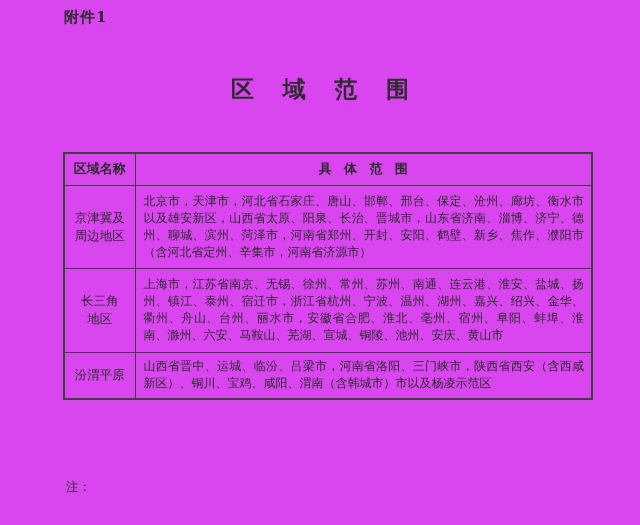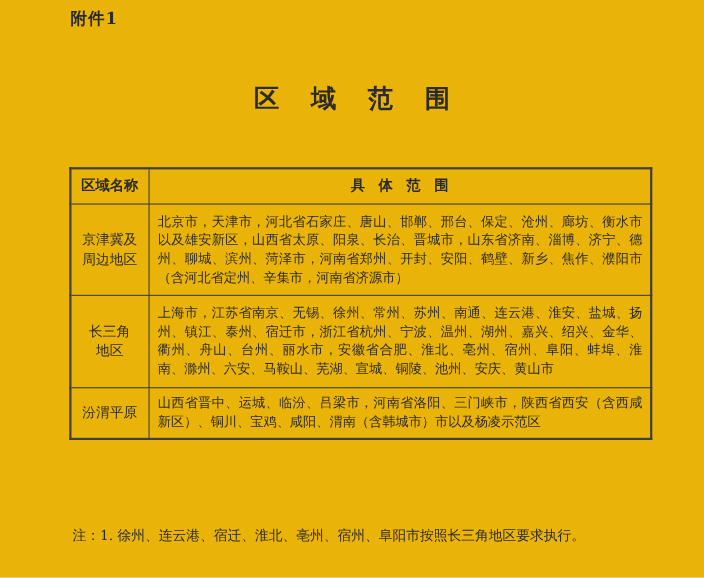--- a/index.html
+++ b/index.html
@@ -6,21 +6,21 @@
   html, body { background: #ffffff; }
   body {
     width: 640px; height: 525px;
     font-family: "DejaVu Serif", "Liberation Serif", serif;
     color: #2b2b2b;
     position: relative;
     overflow: hidden;
   }
   .page {
     position: absolute; inset: 0;
-    background: #eab308;
+    background: #d946ef;
   }
   .attachment-label {
     position: absolute;
     left: 64px; top: 8px;
     font-size: 15px;
     font-weight: bold;
     letter-spacing: 1px;
   }
   .doc-title {
     position: absolute;
@@ -123,17 +123,16 @@
       <tr class="r3">
         <td class="region-cell">汾渭平原</td>
         <td class="scope-cell">山西省晋中、运城、临汾、吕梁市，河南省洛阳、三门峡市，陕西省西安（含西咸新区）、铜川、宝鸡、咸阳、渭南（含韩城市）市以及杨凌示范区</td>
       </tr>
     </tbody>
   </table>
 
   <div class="notes">
     <span class="note-label">注：</span>
     <span class="note-items">
-      <span class="note-item">1. 徐州、连云港、宿迁、淮北、亳州、宿州、阜阳市按照长三角地区要求执行。</span>
     </span>
   </div>
 
 </div>
 
 </body></html>

